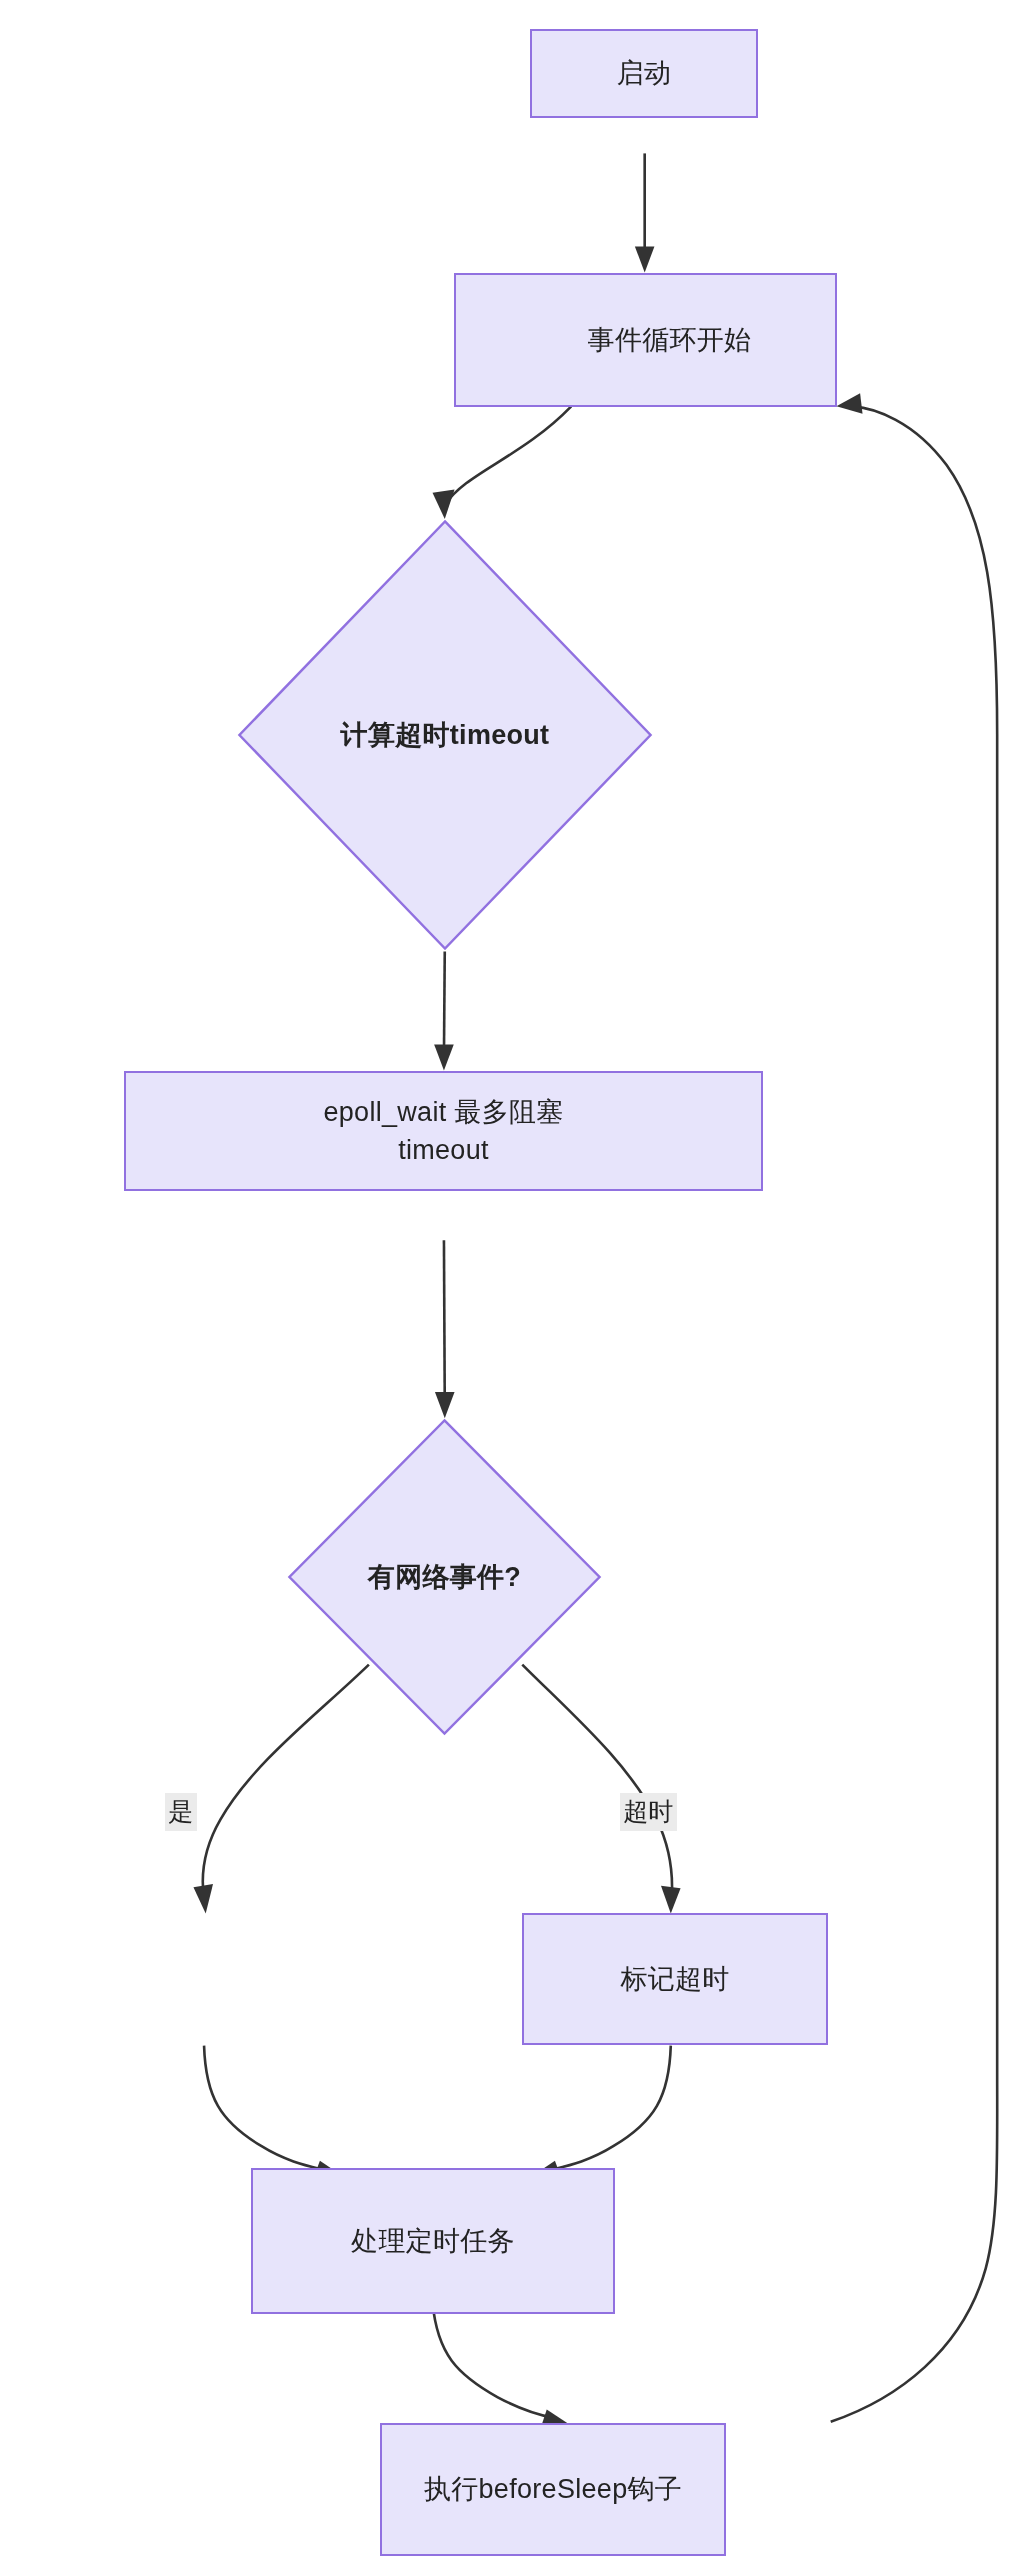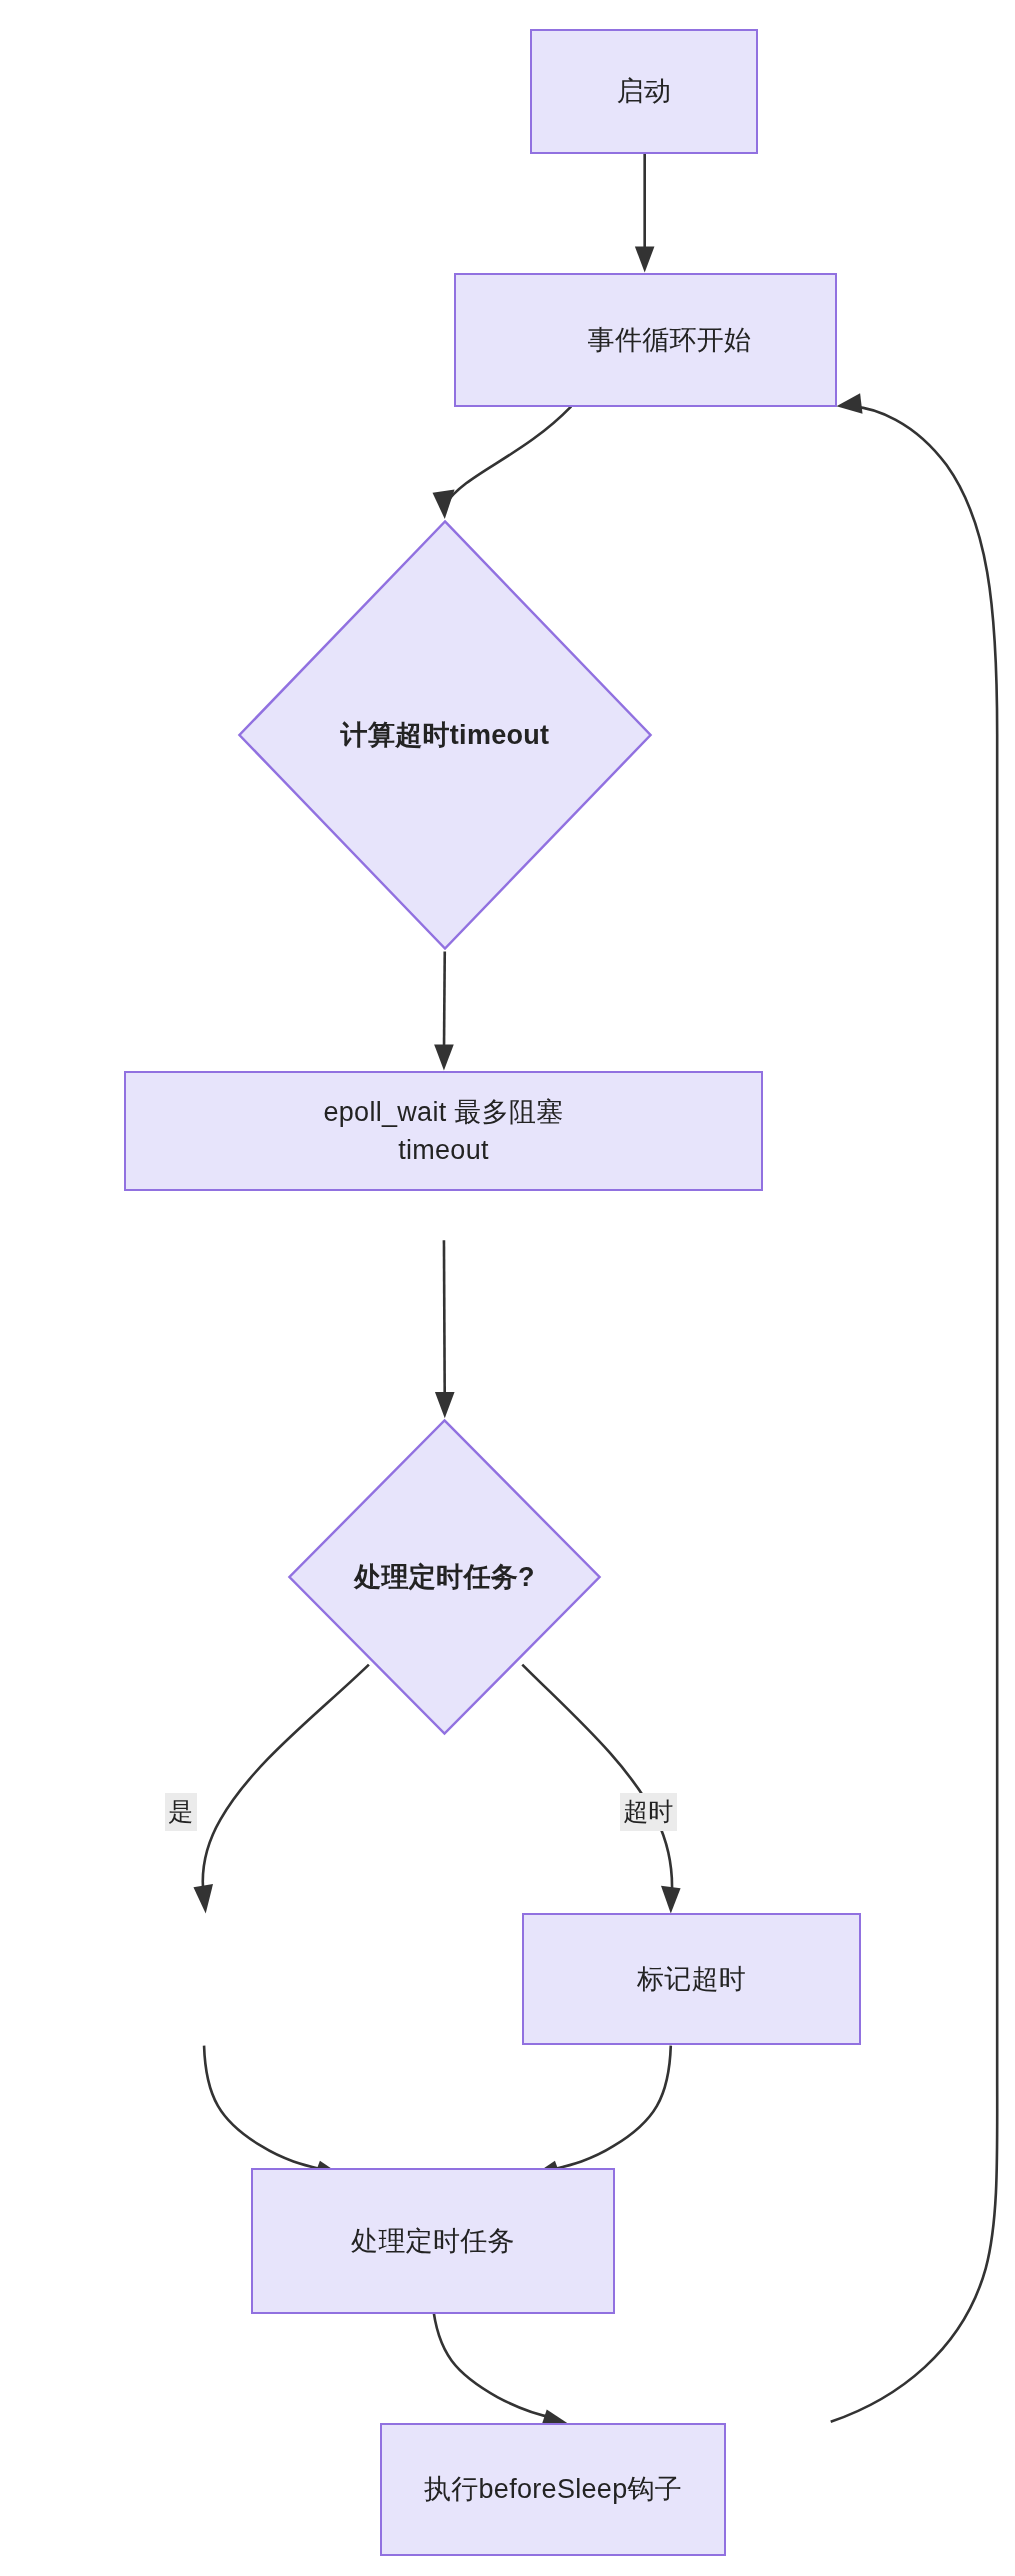--- a/index.html
+++ b/index.html
@@ -137,21 +137,21 @@
       <path class="edge-path" d="M 530,2822 C 536,2885 560,2910 610,2938 C 640,2954 662,2960 678,2963"></path>
       <polygon class="arrow-head" points="696,2970 662,2977 670,2953"></polygon>
     </g>
 
     <g>
       <path class="edge-path" d="M 1018,2968 C 1100,2940 1180,2880 1208,2780 C 1224,2720 1222,2640 1222,2540 L 1222,900 C 1222,740 1210,640 1160,570 C 1120,516 1072,500 1045,498"></path>
       <polygon class="arrow-head" points="1025,498 1054,482 1057,507"></polygon>
     </g>
   </svg>
 
-  <div class="node node-rect" style="left:530px; top:28.6px; width:228px; height:125px;">
+  <div class="node node-rect" style="left:530px; top:28.6px; width:228px; height:89px;">
     <span class="label">启动</span>
   </div>
 
   <div class="node node-rect" style="left:454px; top:273px; width:383px; height:134px;padding-left:48px;">
     <span class="label">事件循环开始</span>
   </div>
 
   <div class="node node-diamond" style="left:237px; top:519px; width:416px; height:432px;">
     <svg class="dshape" viewBox="0 0 510 530" preserveAspectRatio="none">
       <polygon points="255,3 507,265 255,527 3,265" fill="#e7e4fb" stroke="#9171e0" stroke-width="3"></polygon>
@@ -161,25 +161,25 @@
 
   <div class="node node-rect" style="left:124px; top:1071px; width:639px; height:120px;">
     <span class="label">epoll_wait 最多阻塞
 timeout</span>
   </div>
 
   <div class="node node-diamond" style="left:287px; top:1418px; width:315px; height:318px;">
     <svg class="dshape" viewBox="0 0 386 390" preserveAspectRatio="none">
       <polygon points="193,3 383,195 193,387 3,195" fill="#e7e4fb" stroke="#9171e0" stroke-width="3"></polygon>
     </svg>
-    <span class="label">处理定时任务?</span>
+    <span class="label">有网络事件?</span>
   </div>
 
 
-  <div class="node node-rect" style="left:522px; top:1913px; width:339px; height:132px;">
+  <div class="node node-rect" style="left:522px; top:1913px; width:306px; height:132px;">
     <span class="label">标记超时</span>
   </div>
 
   <div class="node node-rect" style="left:251px; top:2168px; width:364px; height:146px;">
     <span class="label">处理定时任务</span>
   </div>
 
   <div class="node node-rect" style="left:380px; top:2423px; width:346px; height:133px;">
     <span class="label">执行beforeSleep钩子</span>
   </div>

